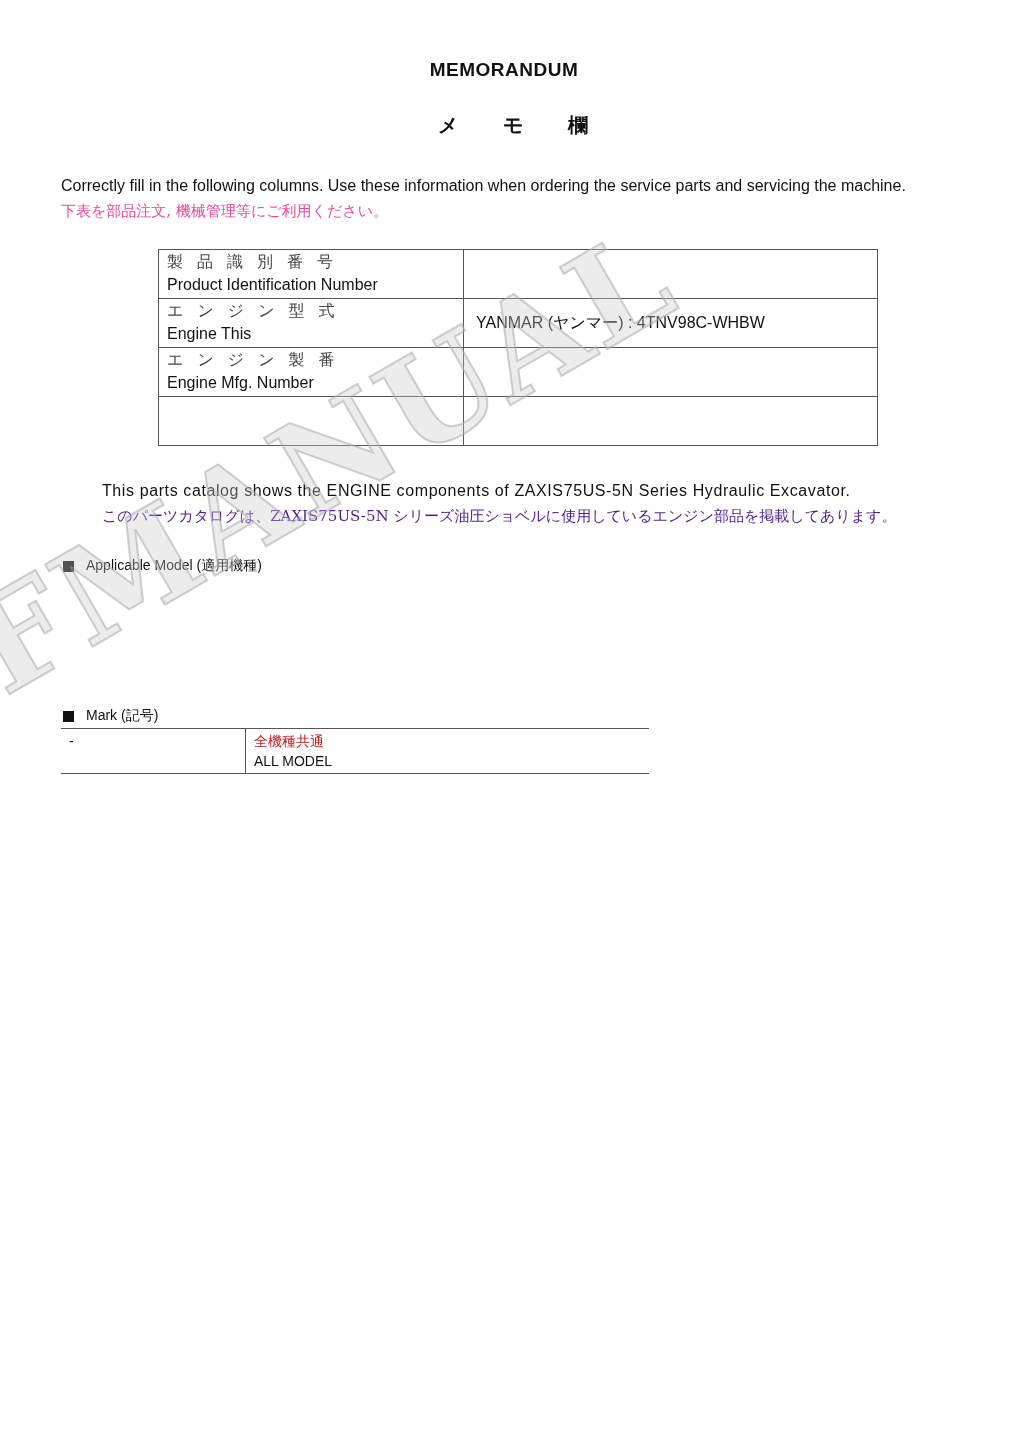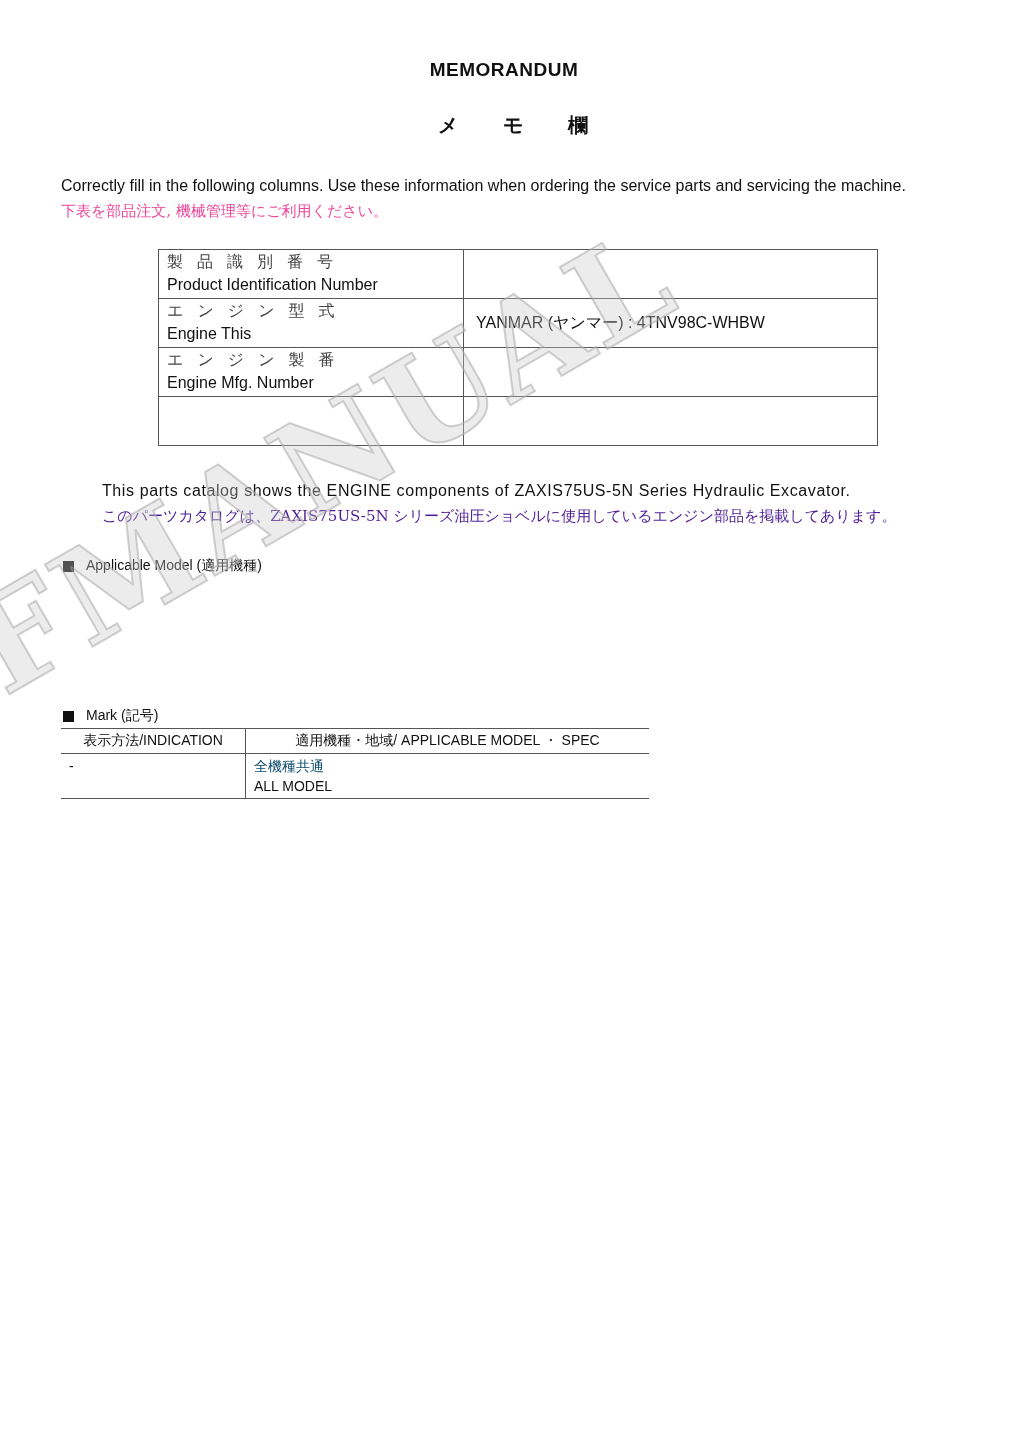--- a/index.html
+++ b/index.html
@@ -52,21 +52,21 @@
 
   
   .mark-table {
     left: 61px; top: 728px; width: 588px; border-collapse: collapse; font-size: 14px;
   }
   .mark-table td { border-top: 1.5px solid #555; border-bottom: 1.5px solid #555; height: 24px; padding: 0 8px; }
   .mark-table td.c1 { width: 168px; border-right: 1.5px solid #555; text-align: center; }
   .mark-table td.c2 { text-align: center; }
   .mark-table td.body { text-align: left; line-height: 20px; padding-top: 2px; padding-bottom: 2px; }
   .mark-table td.dash { text-align: left; vertical-align: top; padding-left: 8px; padding-top: 4px; }
-  .ja-serif { font-family: "DejaVu Serif", serif; color: #0c4a6e; }
+  .ja-serif { font-family: "DejaVu Serif", serif; color: #b91c1c; }
 
   .watermark {
     left: -120px; top: 640px; transform: rotate(-30deg); transform-origin: left center;
     font-family: "DejaVu Serif", serif; font-weight: bold; font-size: 130px;
     color: rgba(200,200,200,0.35); -webkit-text-stroke: 2px rgba(170,170,170,0.55);
     letter-spacing: 4px; pointer-events: none; white-space: nowrap;
   }
 </style>
 </head>
 <body>
@@ -124,24 +124,20 @@
 </tbody>
   </table>
 
 <div class="abs section-head mark-head">
   <span class="square"></span>
   <span>Mark (記号)</span>
 </div>
 
 <table class="abs mark-table">
   <tbody>
-      <tr>
-    <td class="c1">表示方法/INDICATION</td>
-    <td class="c2">適用機種・地域/ APPLICABLE MODEL ・ SPEC</td>
-  </tr>
   <tr>
     <td class="c1 dash">-</td>
     <td class="body">
       <div class="ja-serif">全機種共通</div>
       <div>ALL MODEL</div>
     </td>
   </tr>
 </tbody>
   </table>
 

